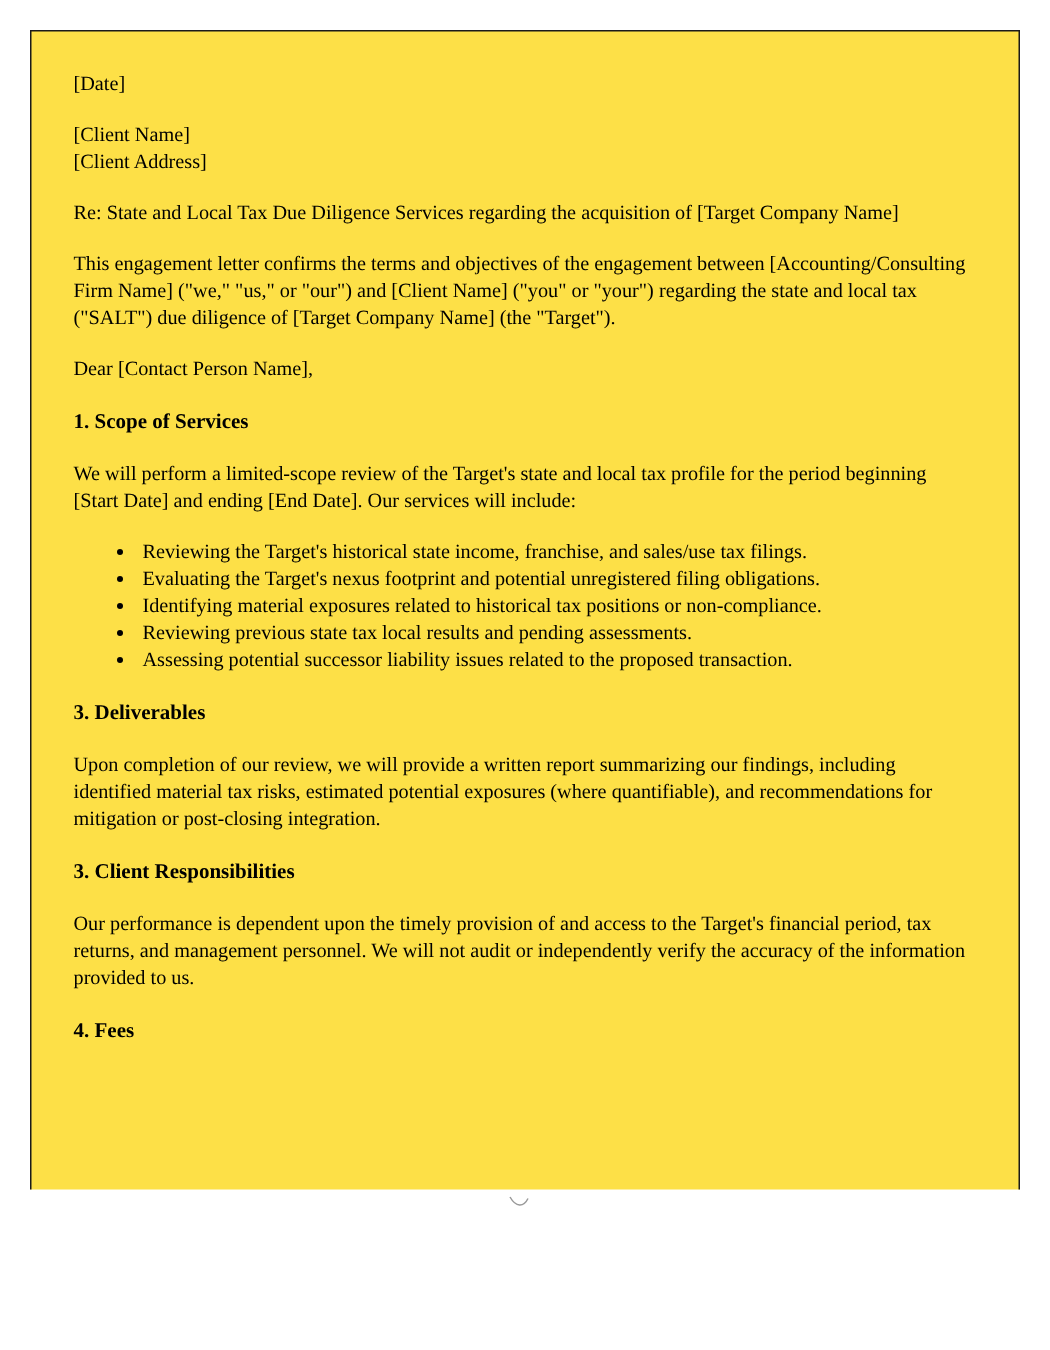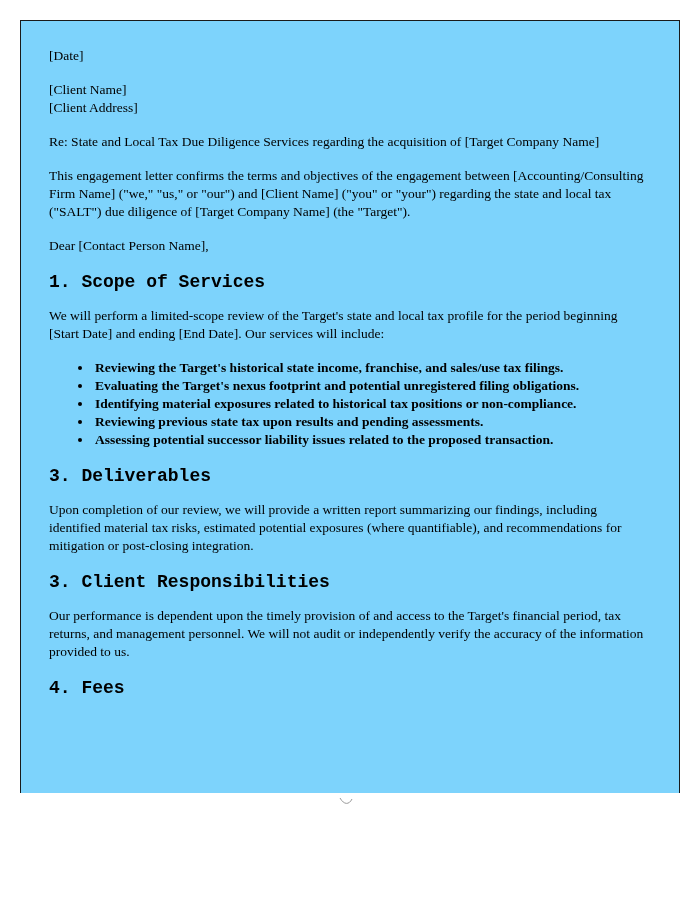--- a/index.html
+++ b/index.html
@@ -23,45 +23,43 @@
     top: 20px;
     width: 660px;
     height: 773px;
     box-sizing: border-box;
     border-top: 1px solid #1a1a1a;
     border-left: 1px solid #1a1a1a;
     border-right: 1px solid #1a1a1a;
     border-bottom: none;
     padding: 26px 30px 0 28px;
     overflow: hidden;
-    background: #7dd3fc;
+    background: #fde047;
     color: #000000;
     font-size: 13.5px;
     line-height: 18px;
   }
   .page p {
     margin: 0 0 16px 0;
   }
   .line {
     display: block;
   }
   .subject {
     font-weight: normal;
   }
   h2.sec-heading {
-    font-size: 18px;
+    font-size: 14px;
     line-height: 22px;
     font-weight: bold;
     margin: 14px 0 14px 0;
-    font-family: Liberation Mono, monospace;
   }
   ul.bullets {
     margin: 0 0 16px 0;
     padding-left: 44px;
-    font-weight: bold;
   }
   ul.bullets li {
     margin: 0;
     padding-left: 2px;
   }
   .tear-mark {
     position: absolute;
     left: 338px;
     top: 795px;
     width: 16px;
@@ -87,21 +85,21 @@
 
     <p>Dear [Contact Person Name],</p>
 
     <h2 class="sec-heading">1. Scope of Services</h2>
     <p>We will perform a limited-scope review of the Target's state and local tax profile for the period beginning [Start Date] and ending [End Date]. Our services will include:</p>
 
     <ul class="bullets">
       <li>Reviewing the Target's historical state income, franchise, and sales/use tax filings.</li>
       <li>Evaluating the Target's nexus footprint and potential unregistered filing obligations.</li>
       <li>Identifying material exposures related to historical tax positions or non-compliance.</li>
-      <li>Reviewing previous state tax upon results and pending assessments.</li>
+      <li>Reviewing previous state tax local results and pending assessments.</li>
       <li>Assessing potential successor liability issues related to the proposed transaction.</li>
     </ul>
 
     <h2 class="sec-heading">3. Deliverables</h2>
     <p>Upon completion of our review, we will provide a written report summarizing our findings, including identified material tax risks, estimated potential exposures (where quantifiable), and recommendations for mitigation or post-closing integration.</p>
 
     <h2 class="sec-heading">3. Client Responsibilities</h2>
     <p>Our performance is dependent upon the timely provision of and access to the Target's financial period, tax returns, and management personnel. We will not audit or independently verify the accuracy of the information provided to us.</p>
 
     <h2 class="sec-heading">4. Fees</h2>

